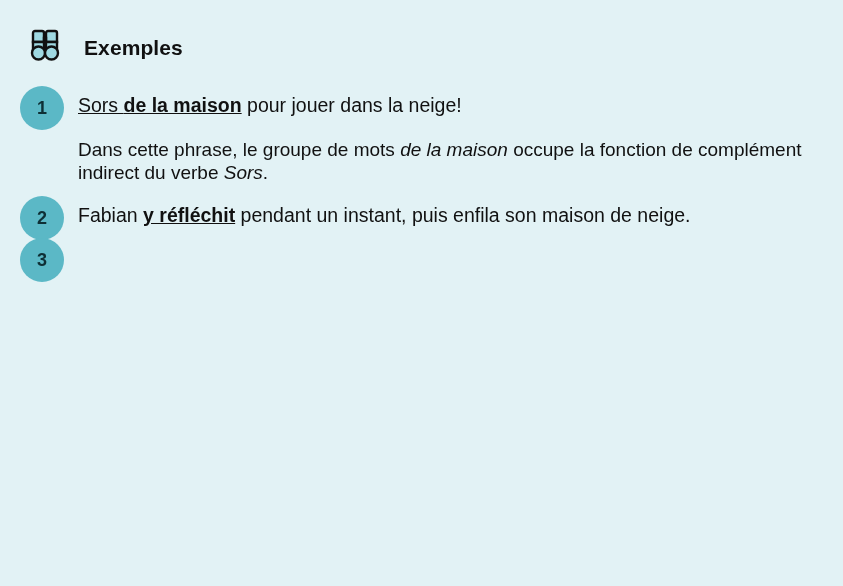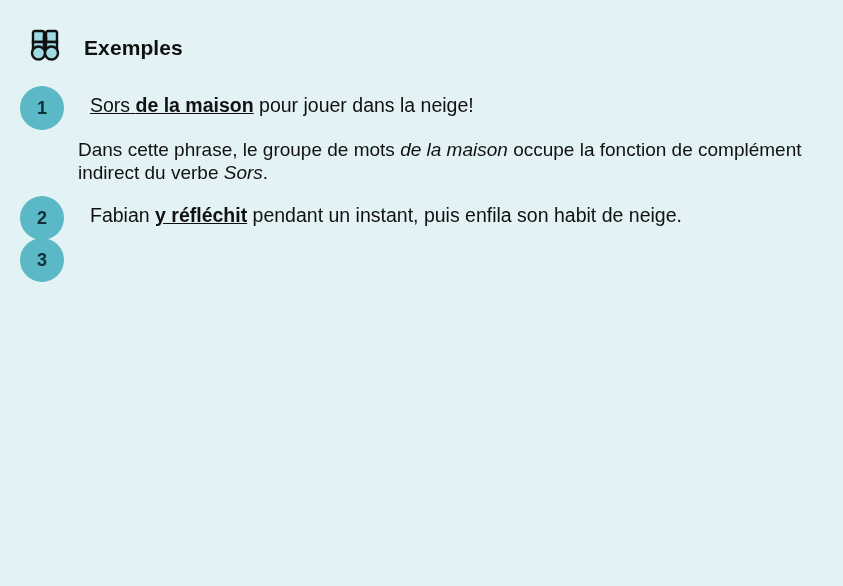--- a/index.html
+++ b/index.html
@@ -64,21 +64,20 @@
     margin-top: -4px;
   }
   .ex-body {
     flex: 1 1 auto;
     padding-top: 2px;
   }
   .sentence {
     font-size: 19.5px;
     line-height: 26px;
     color: #111111;
-    margin-left: 12px;
   }
   .explanation {
     font-size: 19px;
     line-height: 23px;
     color: #111111;
     margin-top: 20px;
     margin-bottom: 14px;
     max-width: 760px;
   }
   .u { text-decoration: underline; }
@@ -114,21 +113,21 @@
     <div class="badge">1</div>
     <div class="ex-body">
       <div class="sentence"><span class="u">Sors </span><span class="bu">de la maison</span><span> pour jouer dans la neige!</span></div>
       <div class="explanation"><span>Dans cette phrase, le groupe de mots </span><span class="i">de la maison</span><span> occupe la fonction de complément indirect du verbe </span><span class="i">Sors</span><span>.</span></div>
     </div>
   </div>
 
   <div class="example ex-2">
     <div class="badge">2</div>
     <div class="ex-body">
-      <div class="sentence"><span>Fabian </span><span class="bu">y réfléchit</span><span> pendant un instant, puis enfila son habit de neige.</span></div>
+      <div class="sentence"><span>Fabian </span><span class="bu">y réfléchit</span><span> pendant un instant, puis enfila son maison de neige.</span></div>
     </div>
   </div>
 
   <div class="example ex-3">
     <div class="badge">3</div>
     <div class="ex-body">
     </div>
   </div>
 
 </div>

